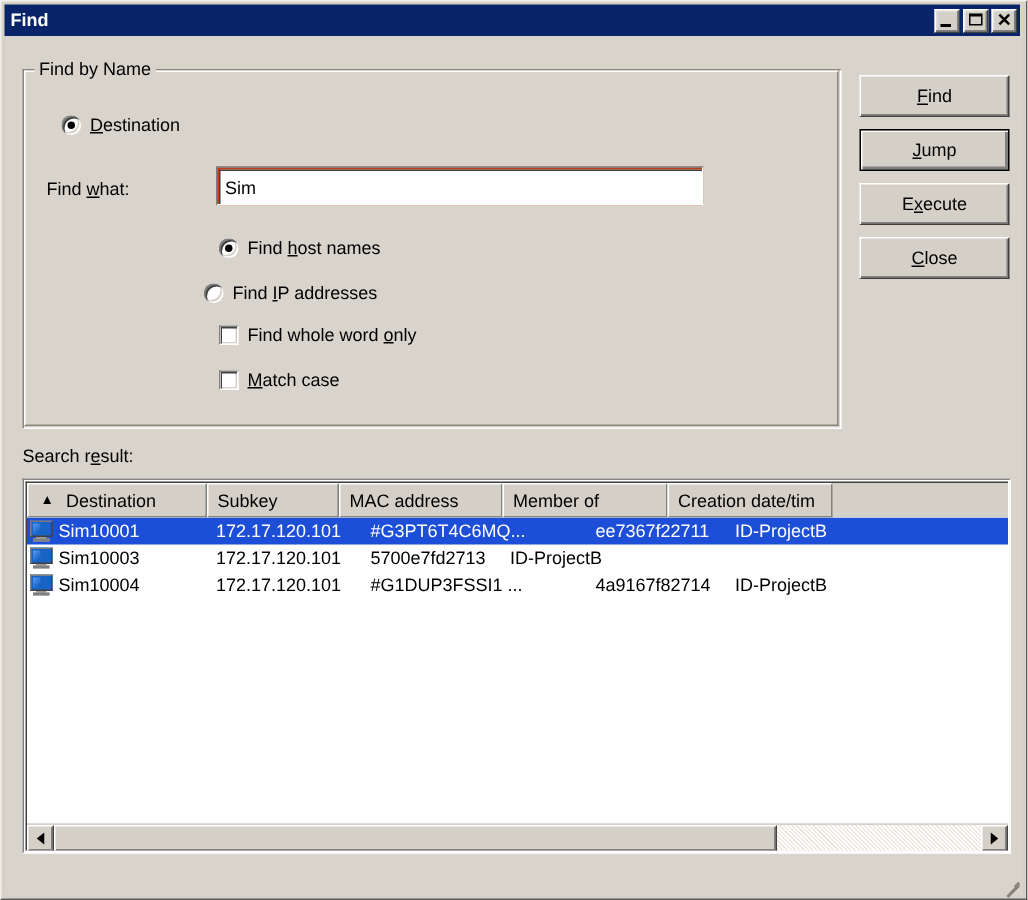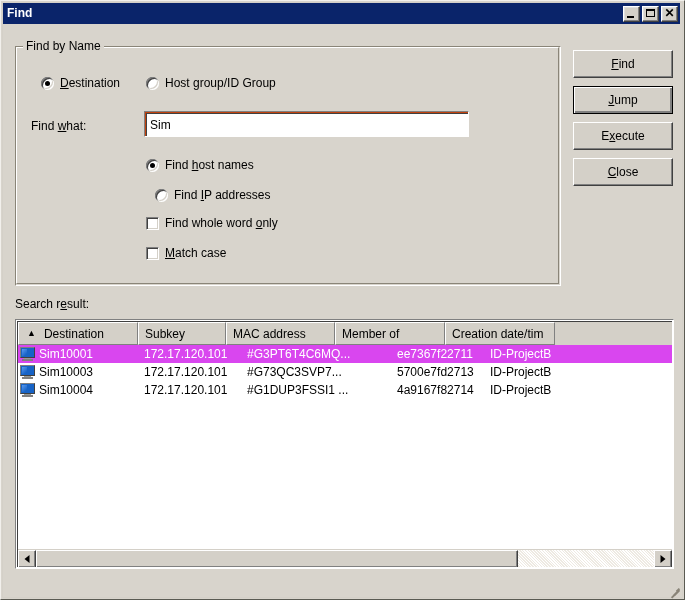--- a/index.html
+++ b/index.html
@@ -298,21 +298,21 @@
     overflow: hidden;
   }
   .lv-row {
     display: flex;
     height: 18px;
     align-items: center;
     font-size: 12px;
     cursor: default;
   }
   .lv-row.selected {
-    background: #d946ef;
+    background: #1d4ed8;
     color: #ffffff;
   }
   .lv-cell {
     flex: 0 0 auto;
     box-sizing: border-box;
     padding-left: 6px;
     white-space: nowrap;
     overflow: hidden;
     display: flex;
     align-items: center;
@@ -448,37 +448,33 @@
 
   <div class="groupbox">
     <div class="groupbox-inner"></div>
   </div>
   <div class="groupbox-title" style="position:absolute;left:22px;top:38px;">Find by Name</div>
 
   <div class="ctl-row" style="left:40px; top:75px;">
     <span class="radio checked"></span>
     <span class="ctl-label"><span></span><u>D</u><span>estination</span></span>
   </div>
-  <div class="ctl-row" style="left:145px; top:75px;">
-    <span class="radio"></span>
-    <span class="ctl-label"><span>Host </span><u>g</u><span>roup/ID Group</span></span>
-  </div>
 
   <div class="findwhat-label"><span>Find </span><u>w</u><span>hat:</span></div>
   <div class="text-input">
     <div class="text-input-inner">
       <input type="text" value="Sim" style="">
     </div>
   </div>
 
   <div class="ctl-row" style="left:145px; top:157px;">
     <span class="radio checked"></span>
     <span class="ctl-label"><span>Find </span><u>h</u><span>ost names</span></span>
   </div>
-  <div class="ctl-row" style="left:154px; top:187px;">
+  <div class="ctl-row" style="left:135px; top:187px;">
     <span class="radio"></span>
     <span class="ctl-label"><span>Find </span><u>I</u><span>P addresses</span></span>
   </div>
 
   <div class="ctl-row" style="left:145px; top:215px;">
     <span class="checkbox"></span>
     <span class="ctl-label"><span>Find whole word </span><u>o</u><span>nly</span></span>
   </div>
   <div class="ctl-row" style="left:145px; top:245px;">
     <span class="checkbox"></span>
@@ -540,21 +536,20 @@
         <div class="lv-row">
           <div class="lv-cell first" style="width:120px;">
             <span class="pc-icon">
                 <span class="screen"></span>
                 <span class="stand"></span>
                 <span class="base"></span>
               </span>
             <span>Sim10003</span>
           </div>
           <div class="lv-cell" style="width:103px;">172.17.120.101</div>
-          <div class="lv-cell" style="width:150px;">#G73QC3SVP7...</div>
           <div class="lv-cell" style="width:93px;">5700e7fd2713</div>
           <div class="lv-cell" style="width:110px;">ID-ProjectB</div>
           <div class="lv-cell" style="width:110px;"></div>
         </div>
         <div class="lv-row">
           <div class="lv-cell first" style="width:120px;">
             <span class="pc-icon">
                 <span class="screen"></span>
                 <span class="stand"></span>
                 <span class="base"></span>

